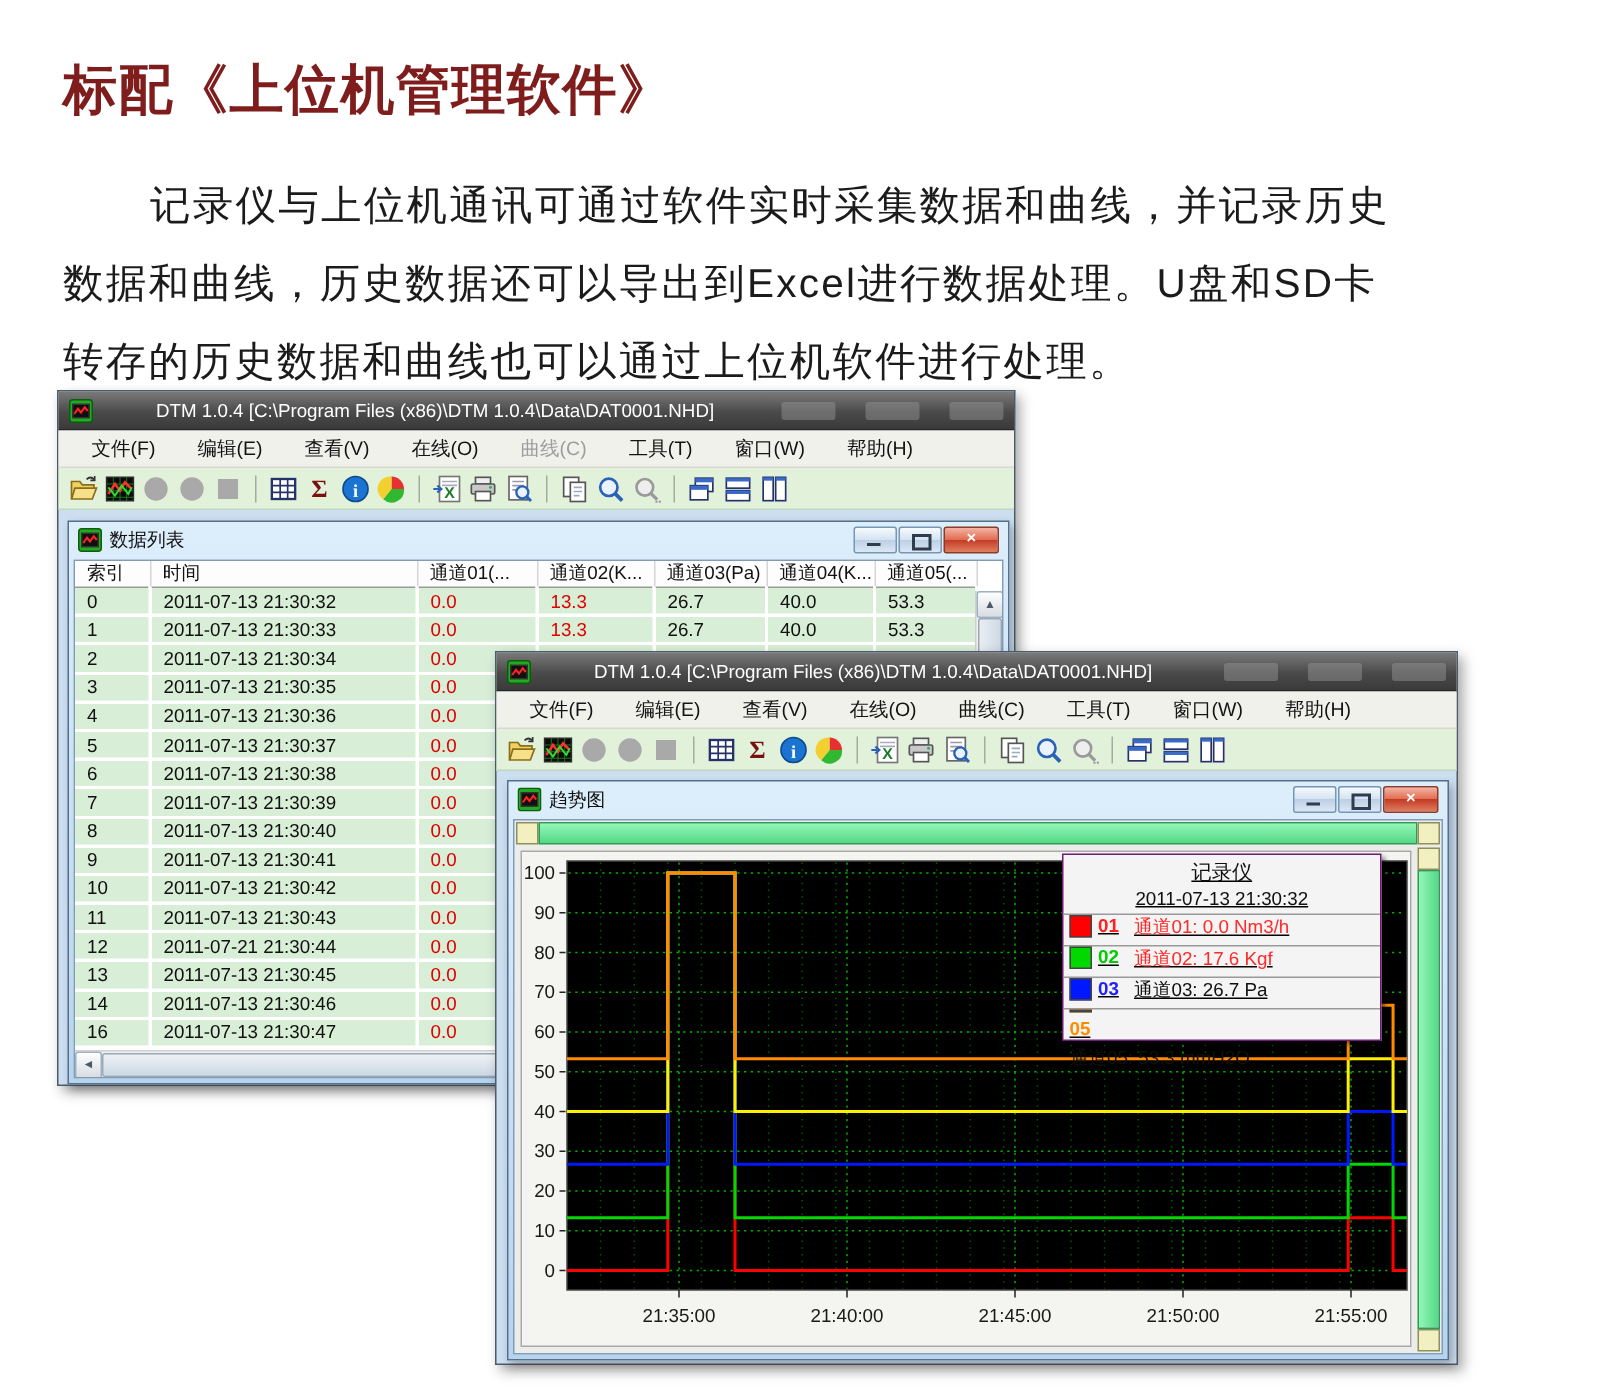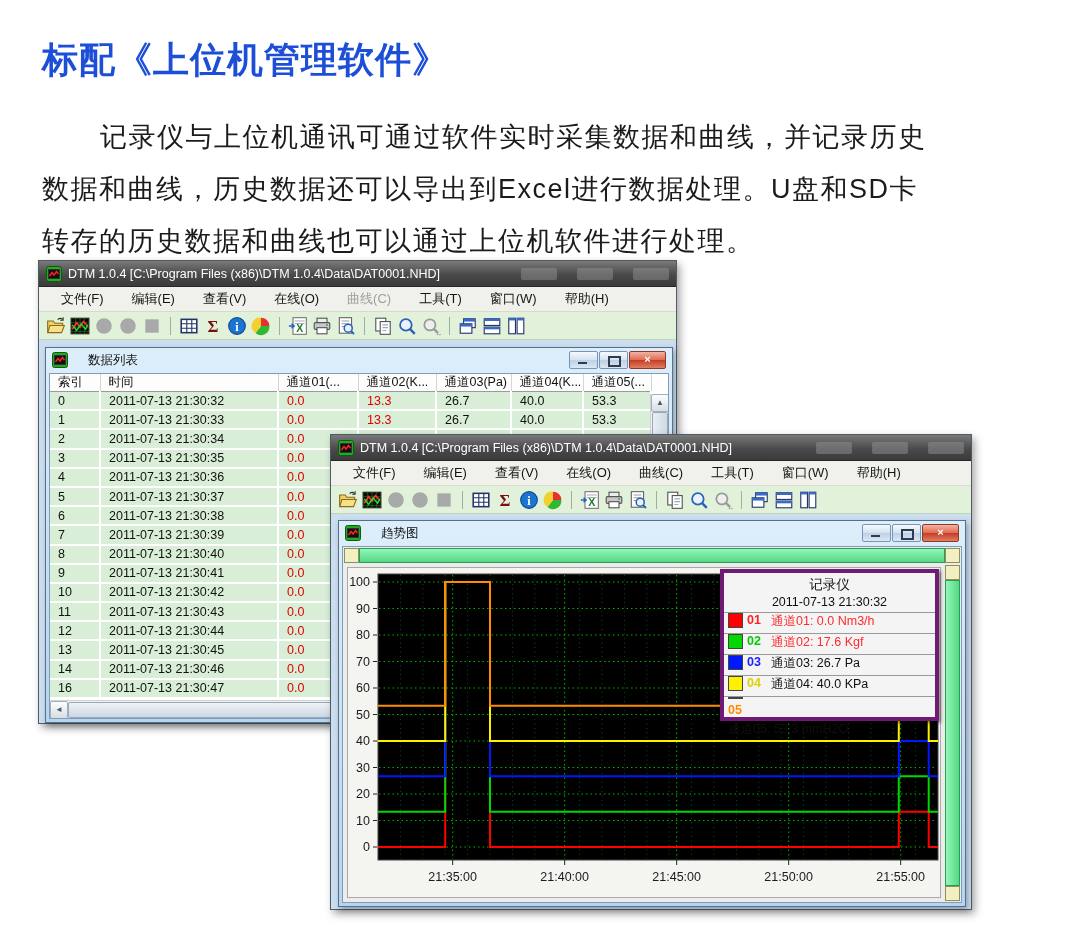--- a/index.html
+++ b/index.html
@@ -1,45 +1,45 @@
 <!DOCTYPE html>
 <html><head>
 <meta charset="utf-8">
 <style>
   html,body{margin:0;padding:0}
   body{width:1080px;height:925px;background:#ffffff;position:relative;overflow:hidden;
        font-family:"Liberation Sans","DejaVu Sans",sans-serif;}
 
   
-  .page-title{position:absolute;left:42px;top:12px;font-size:36px;font-weight:700;color:#1d4ed8;letter-spacing:1px;}
+  .page-title{position:absolute;left:42px;top:12px;font-size:36px;font-weight:700;color:#7f1d1d;letter-spacing:1px;}
   .intro{position:absolute;left:42px;top:84px;width:900px;font-size:27px;line-height:52px;color:#1b1b1b;
          text-indent:2.15em;letter-spacing:1.5px;}
 
   
   .appwin{position:absolute;background:#ccdff1;border:1px solid #4e5a66;box-shadow:3px 4px 8px rgba(0,0,0,.35);}
   #win1{left:38px;top:260px;width:637px;height:462px;z-index:1;}
   #win2{left:330px;top:434px;width:640px;height:474px;z-index:2;}
 
   .titlebar{height:25px;background:linear-gradient(#7a7a7a,#4a4a4a 55%,#3a3a3a);
             display:flex;align-items:center;padding:0 7px;gap:6px;border-bottom:1px solid #262626;}
-  .titlebar .ttext{color:#ffffff;font-size:12.5px;flex:1;white-space:nowrap;overflow:hidden;}
+  .titlebar .ttext{color:#ffffff;font-size:12.5px;flex:1;white-space:nowrap;overflow:hidden;margin-left:36px;}
   .dimbtn{width:36px;height:12px;border-radius:2px;background:#9a9a9a;opacity:.45;margin-left:14px;}
 
   .menubar{height:24px;background:#f1f1ec;display:flex;align-items:center;padding-left:8px;border-bottom:1px solid #d9d9d0;}
   .mi{font-size:13px;color:#141414;padding:0 14px;cursor:default;}
   .mi.disabled{color:#9d9d9d;}
 
   .toolbar{height:27px;background:#e1f1da;display:flex;align-items:center;padding-left:7px;gap:4px;border-bottom:1px solid #c3d6bd;}
   .tbicon{width:20px;height:20px;display:inline-flex;}
   .tbicon svg{width:20px;height:20px;}
   .tbsep{width:1px;height:18px;background:#9fae9f;margin:0 4px;}
 
   
   .childwin{position:absolute;border:1px solid #54708c;background:linear-gradient(#ddeefb,#b7d4ee);box-shadow:2px 3px 6px rgba(0,0,0,.3);}
-  .cap{height:24px;display:flex;align-items:center;padding:0 6px;gap:20px;}
+  .cap{height:24px;display:flex;align-items:center;padding:0 6px;gap:5px;}
   .cap .ttext{font-size:12.5px;color:#111;flex:1;}
   .capbtns{display:flex;gap:1px;}
   .capbtn{width:27px;height:16px;border:1px solid #7796b5;border-radius:2px;position:relative;
           background:linear-gradient(#f6fafd,#d3e2f1 50%,#bccfe4 50%,#dbe8f5);}
   .capbtn .mindash{position:absolute;left:8px;bottom:4px;width:9px;height:2px;background:#2e3d4e;}
   .capbtn .maxbox{position:absolute;left:8px;top:4px;width:9px;height:7px;border:2px solid #2e3d4e;}
   .capbtn.close{width:35px;border-color:#8c3a2a;
           background:linear-gradient(#f4b3a3,#e06a4e 50%,#c43a26 50%,#df7f5e);
           color:#fff;font-weight:bold;font-size:11px;text-align:center;line-height:15px;}
 
@@ -70,22 +70,22 @@
   .g-vscroll{position:absolute;right:1px;top:18px;bottom:1px;width:15px;display:flex;flex-direction:column;}
   .endbox{background:#f2f0c0;border:1px solid #8f8f62;}
   .g-hscroll .endbox{width:13px;}
   .g-vscroll .endbox{height:13px;}
   .greentrack{flex:1;background:linear-gradient(#93f7b8,#55d886);border:1px solid #2d9b58;}
   .g-vscroll .greentrack{background:linear-gradient(90deg,#93f7b8,#55d886);}
 
   .chartpanel{position:absolute;left:4px;top:20px;right:20px;bottom:4px;background:#f4f4f1;border:1px solid #a9a9a9;}
   .chartpanel svg{position:absolute;left:0;top:0;}
 
-  .legend{position:absolute;left:372px;top:1px;width:211px;background:#f4f4f4;border:4px solid #701a75;
-          box-shadow:2px 2px 3px rgba(0,0,0,.45);font-size:12.5px;}
+  .legend{position:absolute;left:360px;top:1px;width:211px;background:#f4f4f4;border:1px solid #701a75;
+          box-shadow:2px 2px 3px rgba(0,0,0,.45);font-size:12.5px;text-decoration:underline;}
   .legend .lg-title{text-align:center;color:#101010;font-size:13.5px;padding-top:3px;}
   .legend .lg-time{text-align:center;color:#101010;padding:1px 0 3px;border-bottom:1px solid #9a9a9a;}
   .lgrow{display:flex;align-items:flex-start;height:20px;border-bottom:1px solid #9a9a9a;padding-left:4px;gap:4px;}
   .lgrow:last-child{border-bottom:none;flex-direction:column;}
   .lgswatch{width:13px;height:13px;border:1px solid #444;}
   .lgnum{width:20px;font-weight:bold;}
   .lglabel{color:#101010;}
   .lgrow.alarm .lglabel{color:#ff2a2a;}
 </style>
 </head>
@@ -395,21 +395,21 @@
               <td>11</td>
               <td>2011-07-13 21:30:43</td>
               <td class="red">0.0</td>
               <td class="red">13.3</td>
               <td>26.7</td>
               <td>40.0</td>
               <td>53.3</td>
             </tr>
             <tr>
               <td>12</td>
-              <td>2011-07-13 21:30:44</td>
+              <td>2011-07-21 21:30:44</td>
               <td class="red">0.0</td>
               <td class="red">13.3</td>
               <td>26.7</td>
               <td>40.0</td>
               <td>53.3</td>
             </tr>
             <tr>
               <td>13</td>
               <td>2011-07-13 21:30:45</td>
               <td class="red">0.0</td>
@@ -730,25 +730,20 @@
                 <span class="lgswatch" style="background: rgb(0, 216, 0);"></span>
                 <span class="lgnum" style="color: rgb(0, 204, 0);">02</span>
                 <span class="lglabel">通道02: 17.6 Kgf</span>
               </div>
               <div class="lgrow">
                 <span class="lgswatch" style="background: rgb(0, 24, 255);"></span>
                 <span class="lgnum" style="color: rgb(32, 32, 255);">03</span>
                 <span class="lglabel">通道03: 26.7 Pa</span>
               </div>
               <div class="lgrow">
-                <span class="lgswatch" style="background: rgb(255, 240, 0);"></span>
-                <span class="lgnum" style="color: rgb(224, 208, 0);">04</span>
-                <span class="lglabel">通道04: 40.0 KPa</span>
-              </div>
-              <div class="lgrow">
                 <span class="lgswatch" style="background: rgb(255, 140, 0);"></span>
                 <span class="lgnum" style="color: rgb(255, 140, 0);">05</span>
                 <span class="lglabel">通道05: 53.3 mmH2O</span>
               </div>
             </div>
         </div>
       </div>
     </div>
   </div>
 </section>

